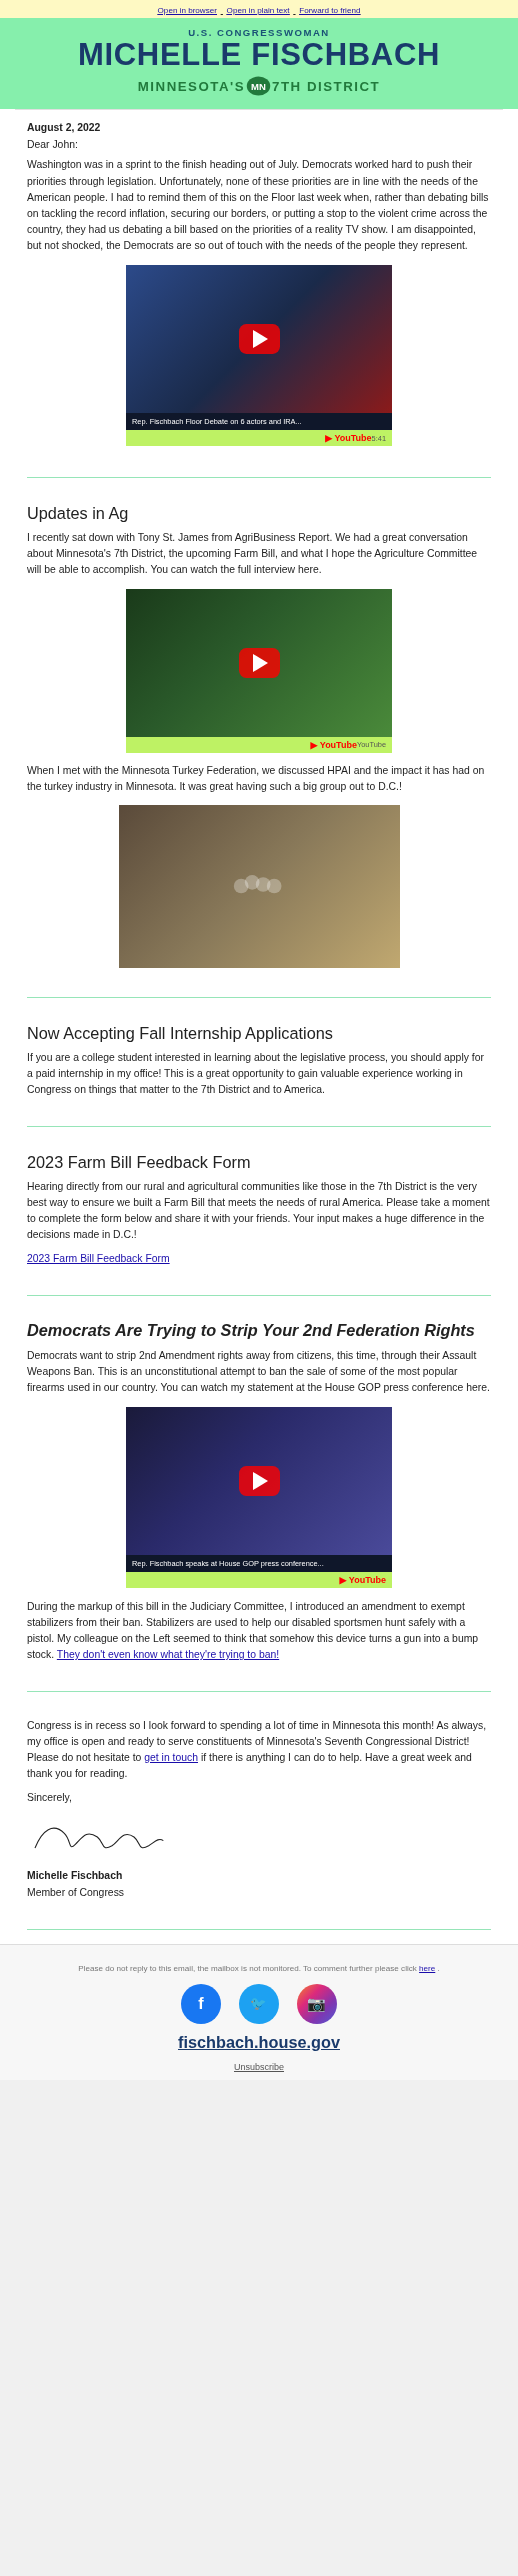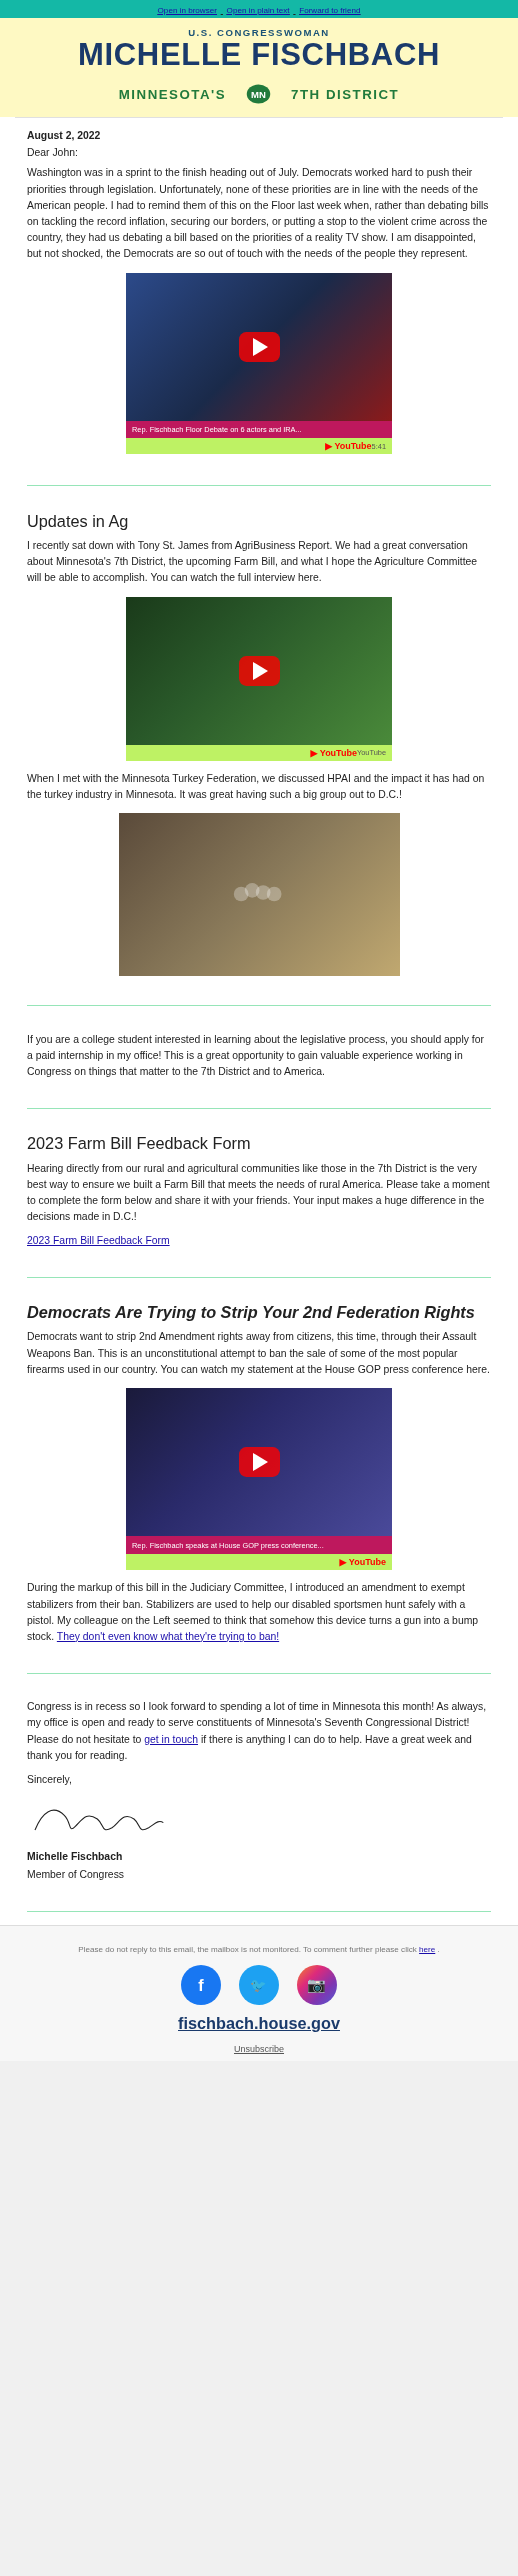--- a/index.html
+++ b/index.html
@@ -9,33 +9,33 @@
       color: #222;
       background: #f0f0f0;
       display: flex;
       justify-content: center;
     }
     .email-wrapper {
       width: 518px;
       background: #ffffff;
     }
     .top-bar {
-      background: #14b8a6;
+      background: #fef9c3;
       text-align: center;
       padding: 6px 0 3px;
       font-size: 8.1px;
       text-decoration: underline;
     }
     .top-bar a {
       color: #1a0dab;
       text-decoration: underline;
       margin: 0 3.7px;
     }
     .header-section {
-      background: #fef9c3;
+      background: #86efac;
       text-align: center;
       padding: 9px 15px 12px;
     }
     .header-top-text {
       font-size: 9.6px;
       font-weight: bold;
       color: #1a5276;
       letter-spacing: 1.5px;
       text-transform: uppercase;
     }
@@ -44,22 +44,22 @@
       font-weight: 900;
       color: #1a3a6b;
       text-transform: uppercase;
       line-height: 1.1;
       letter-spacing: 0.7px;
     }
     .header-district-row {
       display: flex;
       align-items: center;
       justify-content: center;
-      margin-top: 11px;
-      gap: 19px;
+      margin-top: 3px;
+      gap: 0;
     }
     .header-district-text {
       font-size: 13.3px;
       font-weight: bold;
       color: #217a3c;
       text-transform: uppercase;
       letter-spacing: 1.5px;
     }
     .mn-logo {
       width: 27px;
@@ -215,21 +215,21 @@
       font-size: 9px;
       color: #555;
     }
     .disclaimer-text {
       font-size: 8.1px;
       color: #777;
       line-height: 1.5;
       margin-top: 6px;
     }
     .video-caption-bar {
-      background: #be185d;
+      background: #0f172a;
       padding: 4.4px 6px;
     }
     .video-caption-text {
       color: #fff;
       font-size: 7.4px;
     }
   </style>
 </head>
 <body>
 
@@ -307,20 +307,21 @@
         <circle cx="45" cy="28" r="10" fill="#fff" opacity="0.3"></circle>
         <circle cx="60" cy="30" r="10" fill="#fff" opacity="0.3"></circle>
       </svg>
     </div>
 
   </div>
 
   <hr class="section-divider">
 
   <div class="content-area">
+    <h2 class="section-heading">Now Accepting Fall Internship Applications</h2>
     <p class="body-text">If you are a college student interested in learning about the legislative process, you should apply for a paid internship in my office! This is a great opportunity to gain valuable experience working in Congress on things that matter to the 7th District and to America.</p>
   </div>
 
   <hr class="section-divider">
 
   <div class="content-area">
     <h2 class="section-heading">2023 Farm Bill Feedback Form</h2>
     <p class="body-text">Hearing directly from our rural and agricultural communities like those in the 7th District is the very best way to ensure we built a Farm Bill that meets the needs of rural America. Please take a moment to complete the form below and share it with your friends. Your input makes a huge difference in the decisions made in D.C.!</p>
     <p class="body-text">
       <a href="#" class="farm-bill-link">2023 Farm Bill Feedback Form</a>

